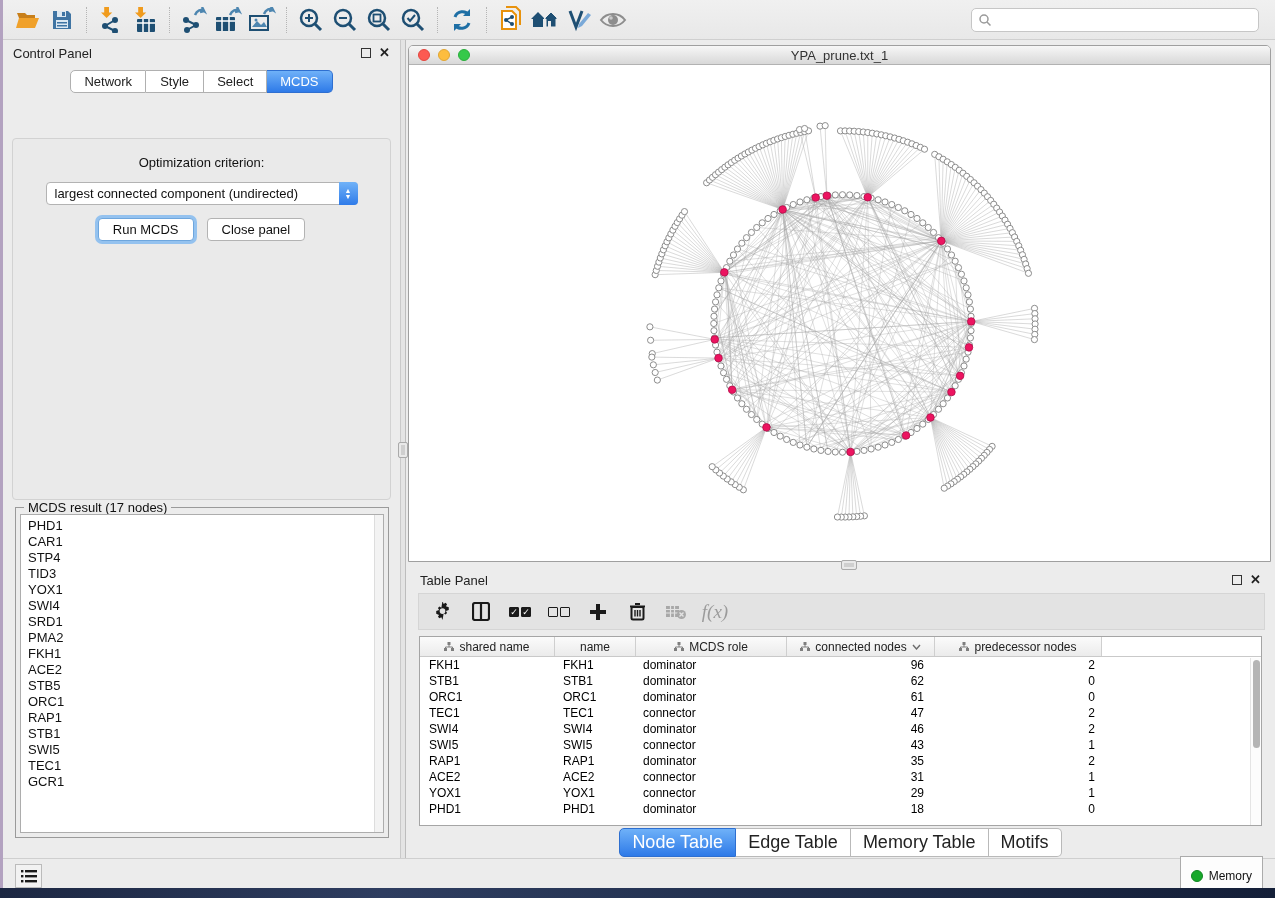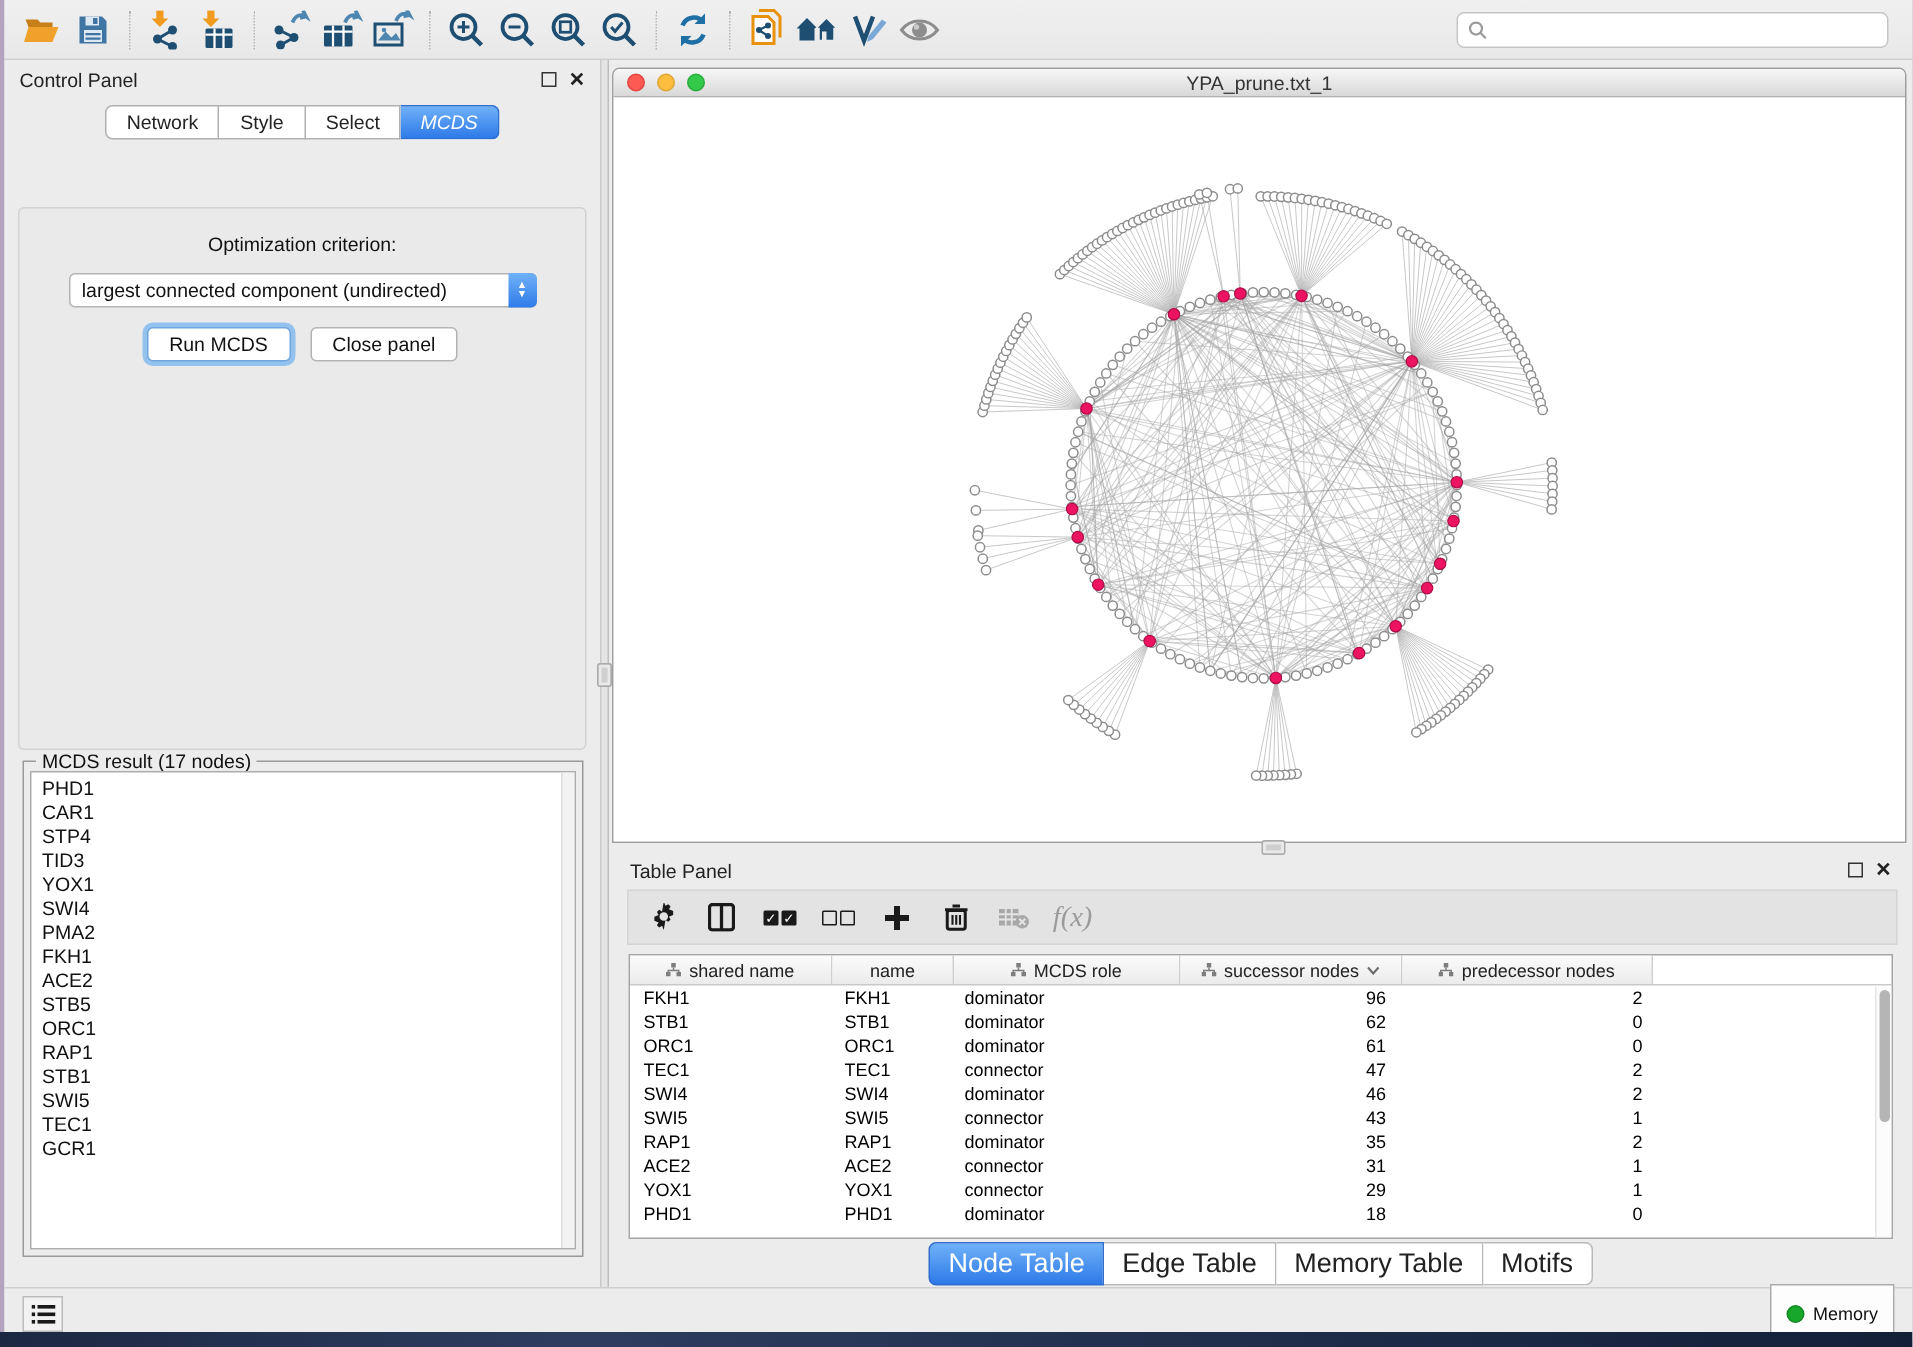--- a/index.html
+++ b/index.html
@@ -27,21 +27,21 @@
   .cp { width:397px; flex:0 0 auto; background:#ececec; position:relative; }
   .cp-titlebar { height:26px; display:flex; align-items:center; padding:0 10px; font-size:13px; color:#222; }
   .panel-ctl { margin-left:auto; display:flex; align-items:center; gap:8px; }
   .float-ic { width:10px; height:10px; border:1.5px solid #333; background:transparent; }
   .close-ic { font-size:13px; font-weight:bold; color:#222; line-height:10px; }
   .seg-tabs { display:flex; justify-content:center; margin-top:4px; }
   .seg-tab { min-width:58px; padding:3px 13px; font-size:13px; text-align:center; background:#fff;
     border:1px solid #b0b0b0; border-left:none; color:#222; }
   .seg-tab:first-child { border-left:1px solid #b0b0b0; border-radius:5px 0 0 5px; }
   .seg-tab:last-child { border-radius:0 5px 5px 0; }
-  .seg-tab.sel { background:linear-gradient(#6fb1f8,#2e7ae8); color:#fff; border-color:#2e6fd0;font-style:italic; }
+  .seg-tab.sel { background:linear-gradient(#6fb1f8,#2e7ae8); color:#fff; border-color:#2e6fd0; }
   .cp-inner { position:absolute; left:9px; right:9px; top:98px; height:362px; background:#eaeaea;
     border:1px solid #d2d2d2; border-radius:4px; padding-top:16px; }
   .opt-label { text-align:center; font-size:13px; color:#111; }
   .select-box { margin:12px auto 0; width:312px; height:23px; background:#fff; border:1px solid #b3b3b3;
     border-radius:4px; display:flex; align-items:center; position:relative; }
   .select-box .sel-text { flex:1; font-size:13px; padding-left:8px; color:#111; white-space:nowrap; }
   .sel-arrows { width:19px; height:23px; margin:-1px; border-radius:0 4px 4px 0;
     background:linear-gradient(#70b2f8,#2f7be9); display:flex; flex-direction:column; align-items:center; justify-content:center; }
   .sel-arrows span { color:#fff; font-size:7px; line-height:6px; }
   .cp-buttons { display:flex; justify-content:center; gap:13px; margin-top:13px; }
@@ -304,20 +304,21 @@
       <div class="fieldset">
         <span class="legend">MCDS result (17 nodes)</span>
         <div class="result-list">
           <div class="result-inner" id="result-items">
               <div class="result-item">PHD1</div>
               <div class="result-item">CAR1</div>
               <div class="result-item">STP4</div>
               <div class="result-item">TID3</div>
               <div class="result-item">YOX1</div>
               <div class="result-item">SWI4</div>
+              <div class="result-item">SRD1</div>
               <div class="result-item">PMA2</div>
               <div class="result-item">FKH1</div>
               <div class="result-item">ACE2</div>
               <div class="result-item">STB5</div>
               <div class="result-item">ORC1</div>
               <div class="result-item">RAP1</div>
               <div class="result-item">STB1</div>
               <div class="result-item">SWI5</div>
               <div class="result-item">TEC1</div>
               <div class="result-item">GCR1</div>
@@ -1142,21 +1143,21 @@
               </div>
               <div class="th" style="width: 148px;">
                 <svg class="shared-ic" width="10" height="9" viewBox="0 0 10 9">
                   <g fill="#7e7e7e">
                     <rect x="3.5" y="0" width="3" height="3"></rect>
                     <rect x="0" y="6" width="3" height="3"></rect>
                     <rect x="7" y="6" width="3" height="3"></rect>
                     <path d="M5 3 v2 M1.5 6 V5 h7 v1" stroke="#7e7e7e" fill="none"></path>
                   </g>
                 </svg>
-                <span class="lbl">successor nodes</span>
+                <span class="lbl">connected nodes</span>
                 <svg width="9" height="6" viewBox="0 0 9 6">
                   <path d="M1 1 l3.5 4 L8 1" fill="none" stroke="#6c6c6c" stroke-width="1.4"></path>
                 </svg>
               </div>
               <div class="th" style="width: 167px;">
                 <svg class="shared-ic" width="10" height="9" viewBox="0 0 10 9">
                   <g fill="#7e7e7e">
                     <rect x="3.5" y="0" width="3" height="3"></rect>
                     <rect x="0" y="6" width="3" height="3"></rect>
                     <rect x="7" y="6" width="3" height="3"></rect>

